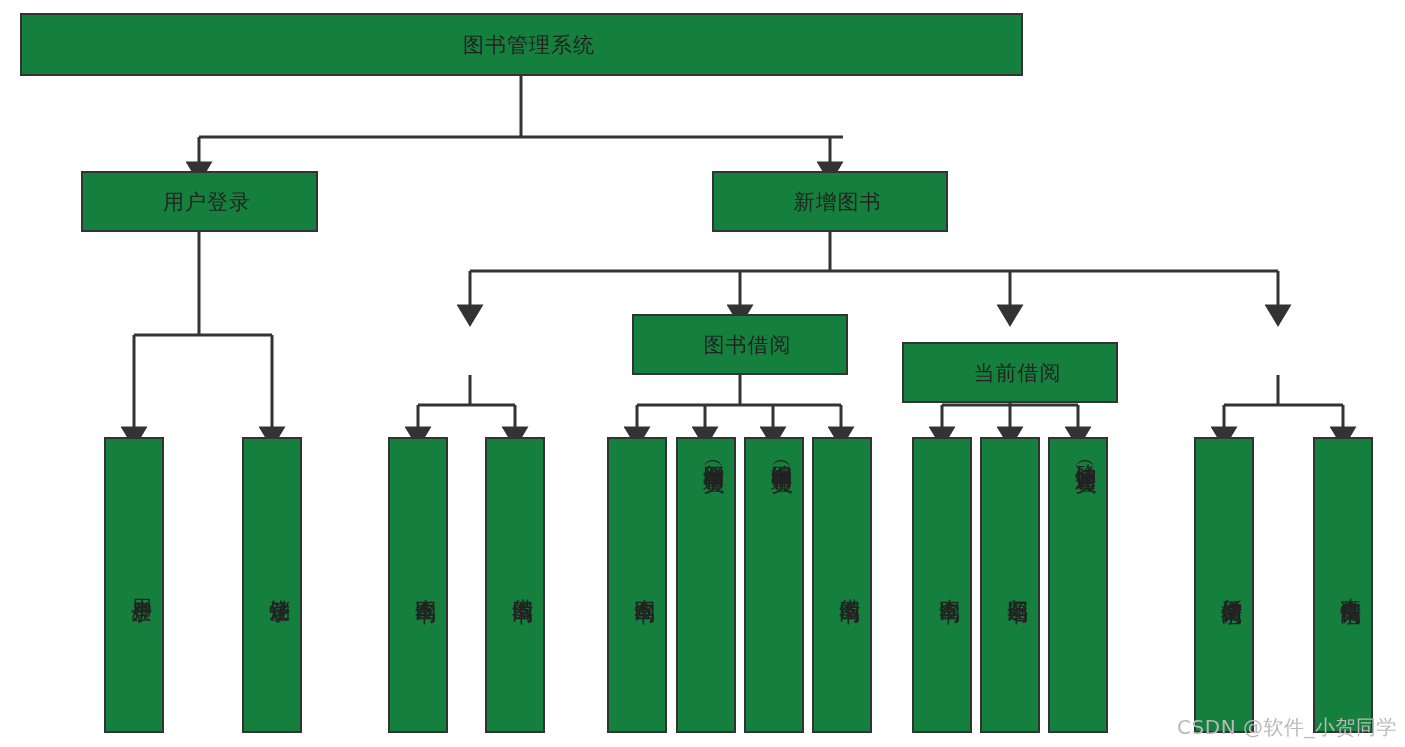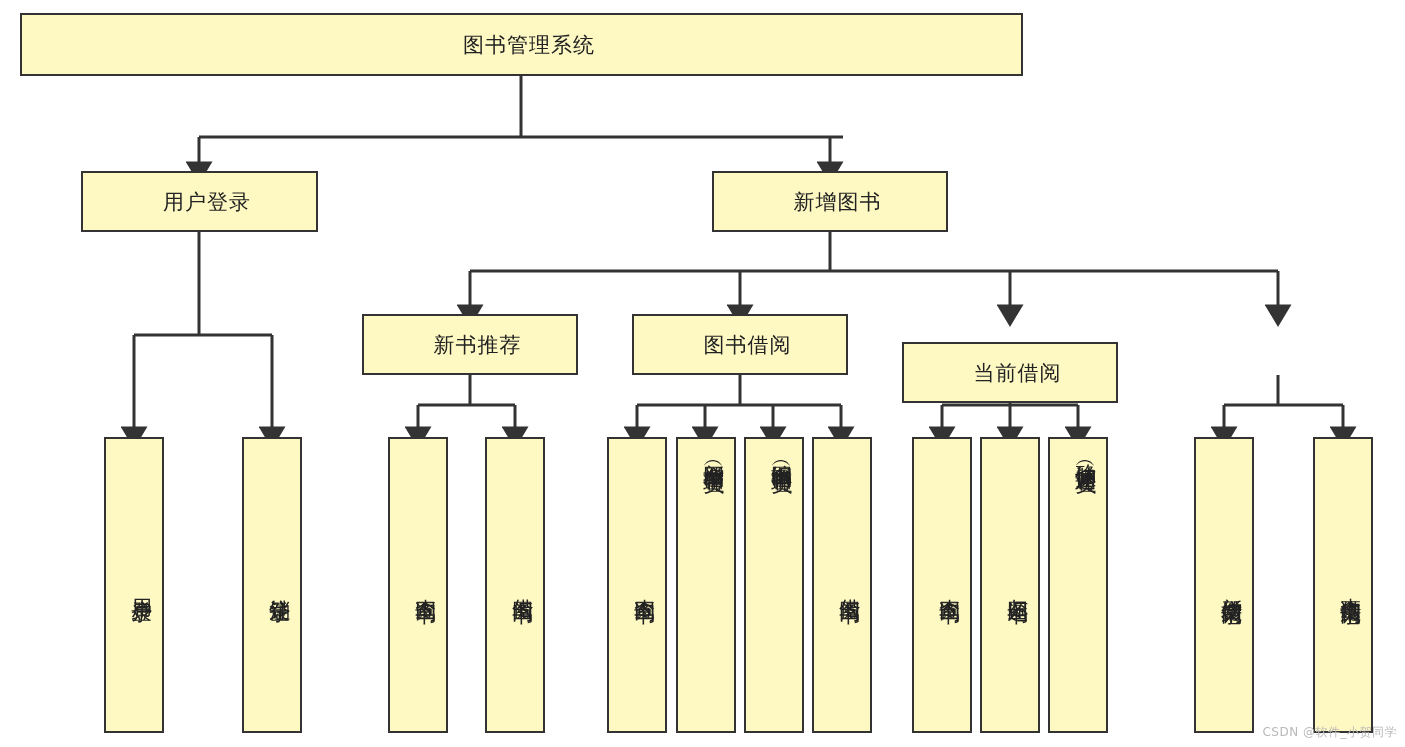--- a/index.html
+++ b/index.html
@@ -21,21 +21,21 @@
     position: absolute;
     left: 0;
     top: 0;
     width: 1405px;
     height: 747px;
     pointer-events: none;
   }
   .node {
     position: absolute;
     box-sizing: border-box;
-    background: #fef9c3;
+    background: #15803d;
     border: 2.5px solid #333333;
     display: flex;
     align-items: center;
     justify-content: center;
     color: #222222;
     padding-left: 15px;
   }
   .node.horiz {
     font-size: 21px;
     letter-spacing: 1px;
@@ -57,21 +57,21 @@
     display: block;
   }
   .node.vert.center-text {
     align-items: center;
     padding-top: 0;
   }
   #watermark {
     position: absolute;
     right: 8px;
     bottom: 6px;
-    font-size: 12px;
+    font-size: 20px;
     color: #b9b9b9;
     letter-spacing: 0.5px;
     white-space: nowrap;
     font-family: "DejaVu Sans", "Liberation Sans", sans-serif;
   }
 </style>
 </head>
 <body>
 
 <div id="stage">
@@ -130,23 +130,20 @@
     <span>图书管理系统</span>
   </div>
 
   <div class="node horiz" style="left:81px; top:171px; width:237px; height:61px;">
     <span>用户登录</span>
   </div>
   <div class="node horiz" style="left:712px; top:171px; width:236px; height:61px;">
     <span>新增图书</span>
   </div>
 
-  <div class="node horiz" style="left:362px; top:314px; width:216px; height:61px;">
-    <span>新书推荐</span>
-  </div>
   <div class="node horiz" style="left:632px; top:314px; width:216px; height:61px;">
     <span>图书借阅</span>
   </div>
   <div class="node horiz" style="left:902px; top:314px; width:216px; height:61px;margin-top:28px;">
     <span>当前借阅</span>
   </div>
 
   <div class="node vert center-text" style="left:104px; top:437px; width:60px; height:296px;">
     <span class="vert-label">用户登录</span>
   </div>

